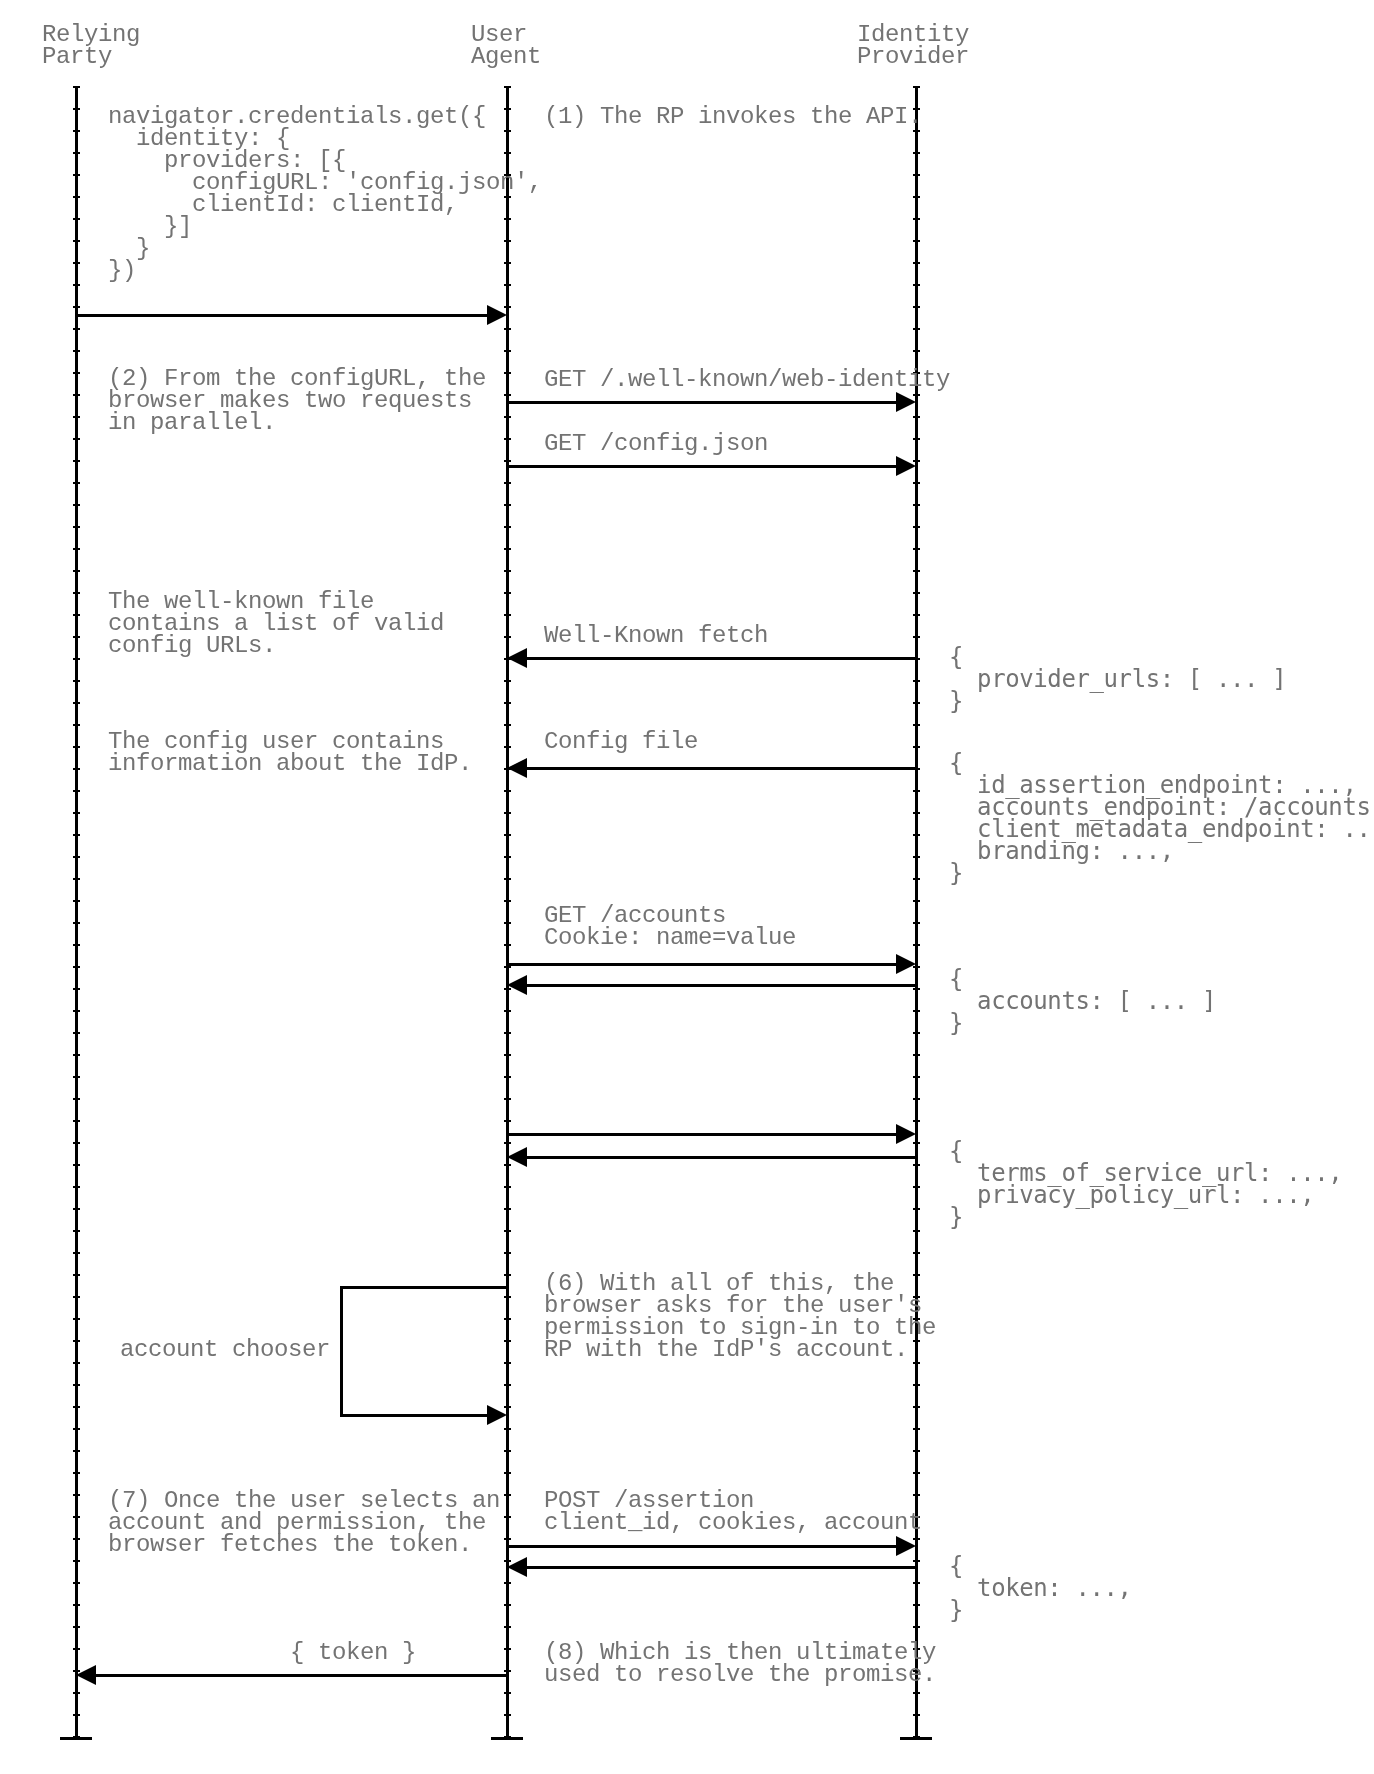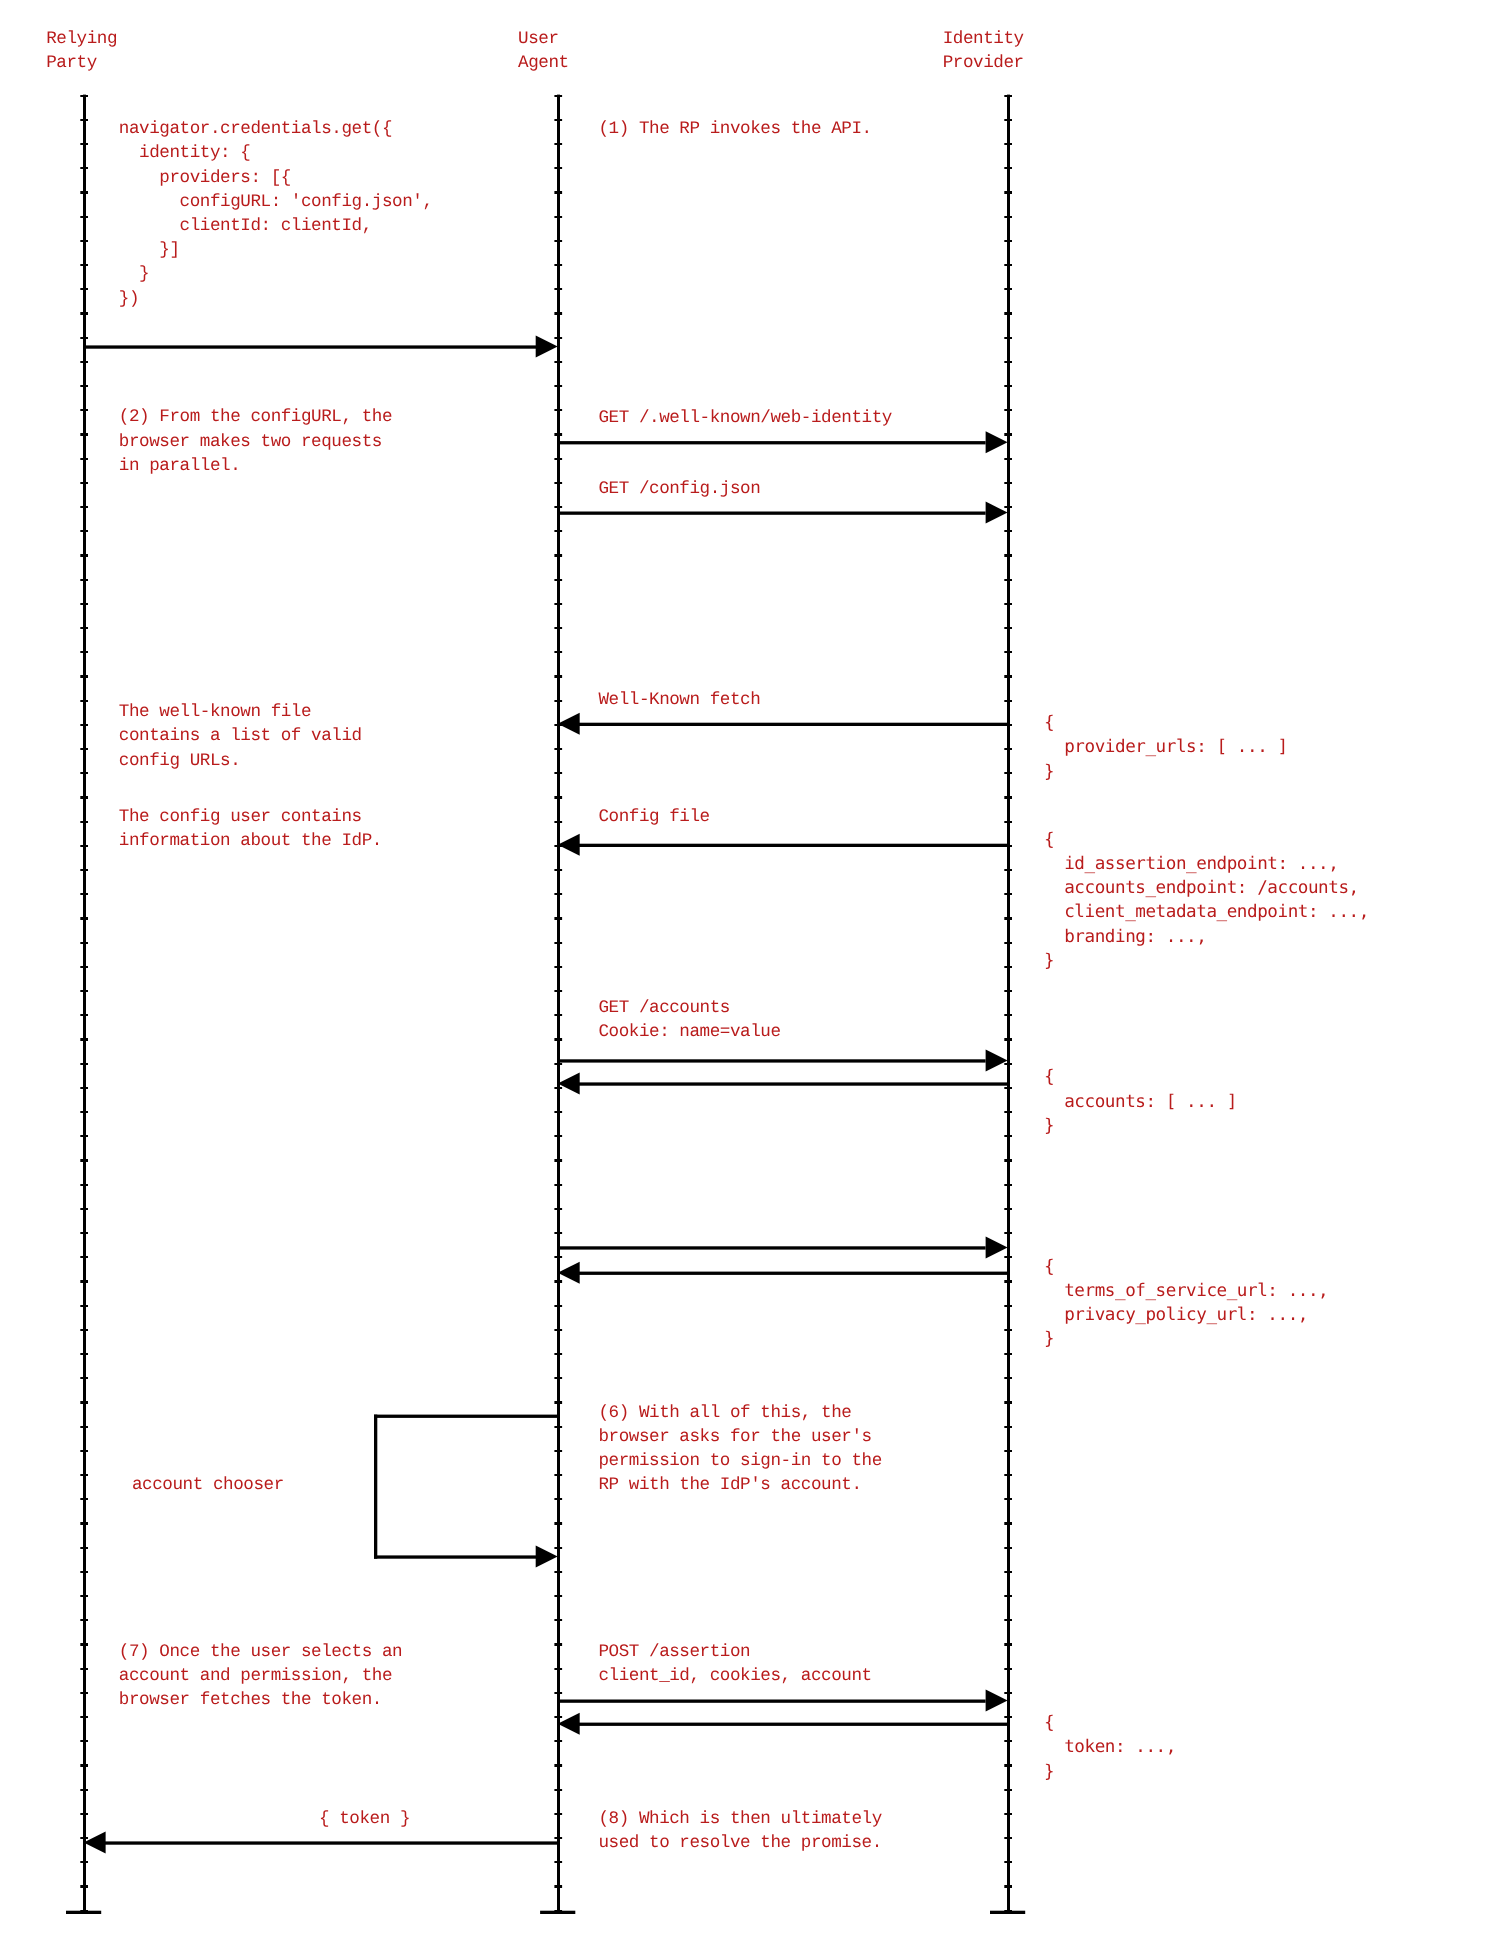--- a/index.html
+++ b/index.html
@@ -1,22 +1,22 @@
 <!DOCTYPE html>
 <html><head>
 <meta charset="utf-8">
 <style>
   html,body{margin:0;padding:0;background:#ffffff;}
   .diagram{
     position:relative;width:1374px;height:1774px;background:#ffffff;color:#000000;
     font-family:"Liberation Mono",monospace;overflow:hidden;
   }
   .txt{
-    position:absolute;white-space:pre;font-size:16px;line-height:22px;
-    letter-spacing:-0.4px;color:#b91c1c;
+    position:absolute;white-space:pre;font-size:24px;line-height:22px;
+    letter-spacing:-0.4px;color:#737373;
   }
   .json{font-family:"DejaVu Sans Mono",monospace;}
   .hline{position:absolute;height:3px;background:#000;}
   .vline{position:absolute;width:3px;background:#000;}
   .lifeline{
     position:absolute;width:7px;
     background:
       repeating-linear-gradient(to bottom,#000 0 2px,transparent 2px 22px),
       linear-gradient(to right,transparent 0 2px,#000 2px 5px,transparent 5px 7px);
   }
@@ -61,21 +61,21 @@
 browser makes two requests
 in parallel.</div>
   <div class="txt" style="left:544px;top:369px">GET /.well-known/web-identity</div>
   <div class="hline" style="left:507px;top:401px;width:389px"></div>
   <div class="ah-r" style="left:896px;top:392px"></div>
   <div class="txt" style="left:544px;top:433px">GET /config.json</div>
   <div class="hline" style="left:507px;top:465px;width:389px"></div>
   <div class="ah-r" style="left:896px;top:456px"></div>
 
 
-  <div class="txt" style="left:108px;top:636px">The well-known file
+  <div class="txt" style="left:108px;top:591px">The well-known file
 contains a list of valid
 config URLs.</div>
   <div class="txt" style="left:544px;top:625px">Well-Known fetch</div>
   <div class="ah-l" style="left:507px;top:648px"></div>
   <div class="hline" style="left:525px;top:657px;width:391px"></div>
   <div class="txt json" style="left:949px;top:646px">{
   provider_urls: [ ... ]
 }</div>
 
   <div class="txt" style="left:108px;top:731px">The config user contains

